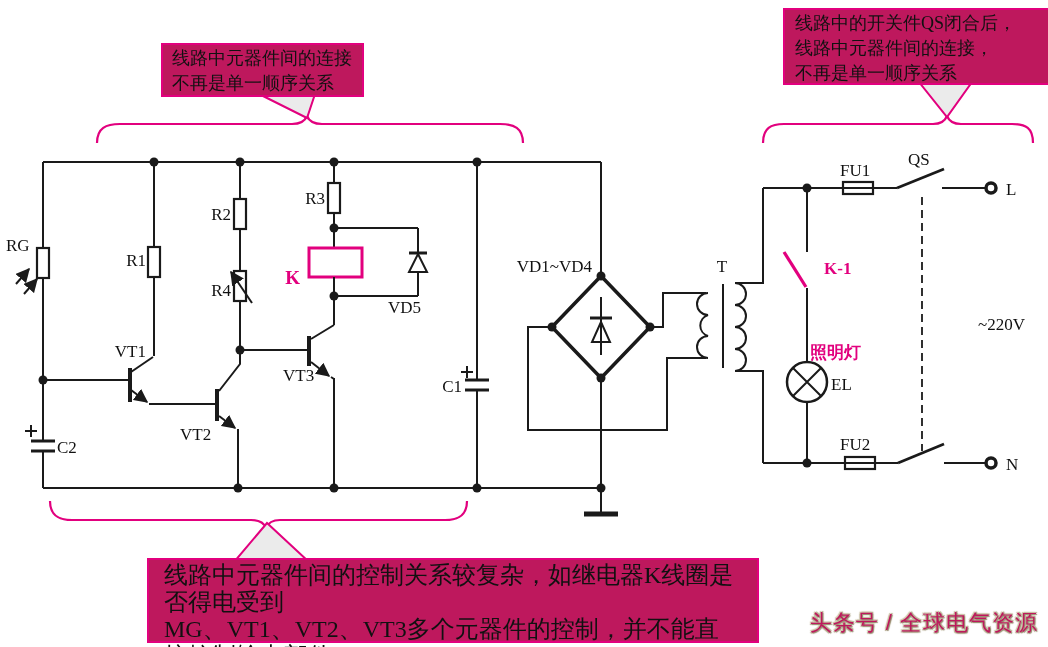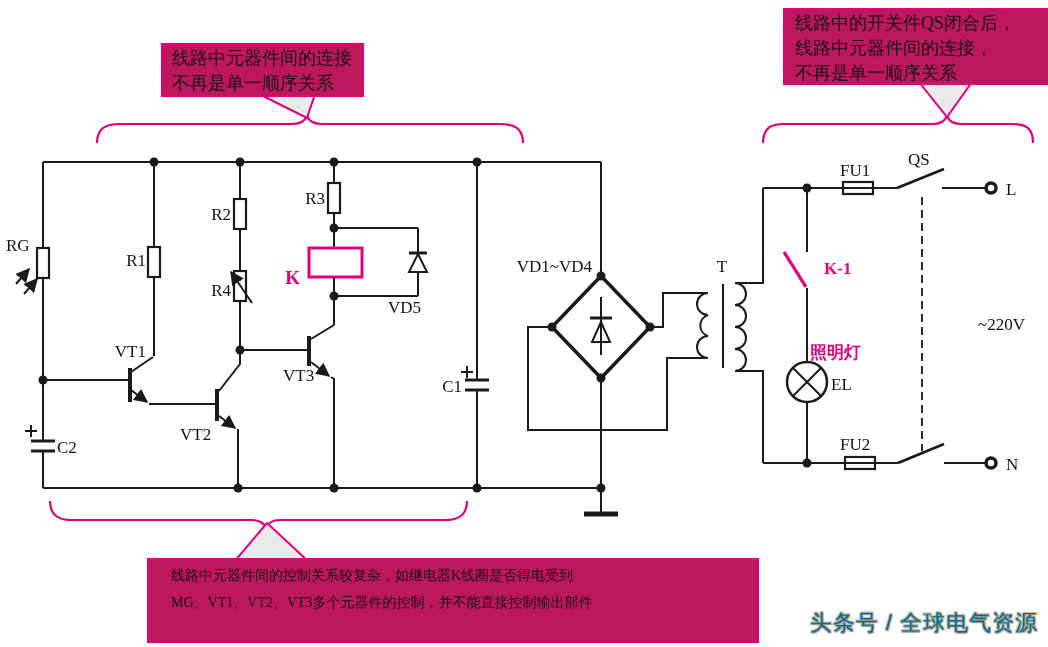--- a/index.html
+++ b/index.html
@@ -13,24 +13,24 @@
   .box{stroke:#1a1a1a;stroke-width:2.2;fill:#ffffff;}
   .nd{fill:#1a1a1a;stroke:none;}
   .accentline{stroke:#e2007e;fill:none;}
   .lbl{font:17px "Liberation Serif",serif;fill:#111111;}
   .lbl-accent{font:17px "Liberation Serif",serif;font-weight:bold;fill:#e2007e;}
   .lbl-k{font:19px "Liberation Serif",serif;font-weight:bold;fill:#e2007e;}
   .callout{position:absolute;background:#be185d;border:2px solid #e2007e;color:#111;
            font-family:Liberation Serif, serif;box-sizing:border-box;margin-left:16px;}
   .co-tl{left:145px;top:43px;width:203px;height:54px;font-size:18px;line-height:25px;padding:1px 9px;}
   .co-tr{left:767px;top:8px;width:273px;height:77px;font-size:18px;line-height:25px;padding:1px 10px;}
-  .co-b{left:131px;top:558px;width:612px;height:85px;font-size:14px;line-height:27px;padding:2px 22px;}
+  .co-b{left:131px;top:558px;width:612px;height:85px;font-size:24px;line-height:27px;padding:2px 15px;}
   .watermark{position:absolute;right:10px;top:608px;width:260px;text-align:right;
              font-family:"Liberation Sans",sans-serif;font-size:22px;letter-spacing:1px;
-             color:#0369a1;text-shadow:1px 1px 1px #958a6c,-1px -1px 1px #cdc3a6,1px -1px 1px #b3a88a,-1px 1px 1px #b3a88a;}
+             color:#be185d;text-shadow:1px 1px 1px #958a6c,-1px -1px 1px #cdc3a6,1px -1px 1px #b3a88a,-1px 1px 1px #b3a88a;}
 </style>
 </head>
 <body>
 
 <div class="stage">
 
 <svg width="1048" height="647" viewBox="0 0 1048 647">
   <defs>
     <marker id="ah" viewBox="0 0 10 10" refX="9" refY="5" markerWidth="7" markerHeight="7" orient="auto">
       <path d="M0,0 L10,5 L0,10 Z" fill="#1a1a1a"></path>

